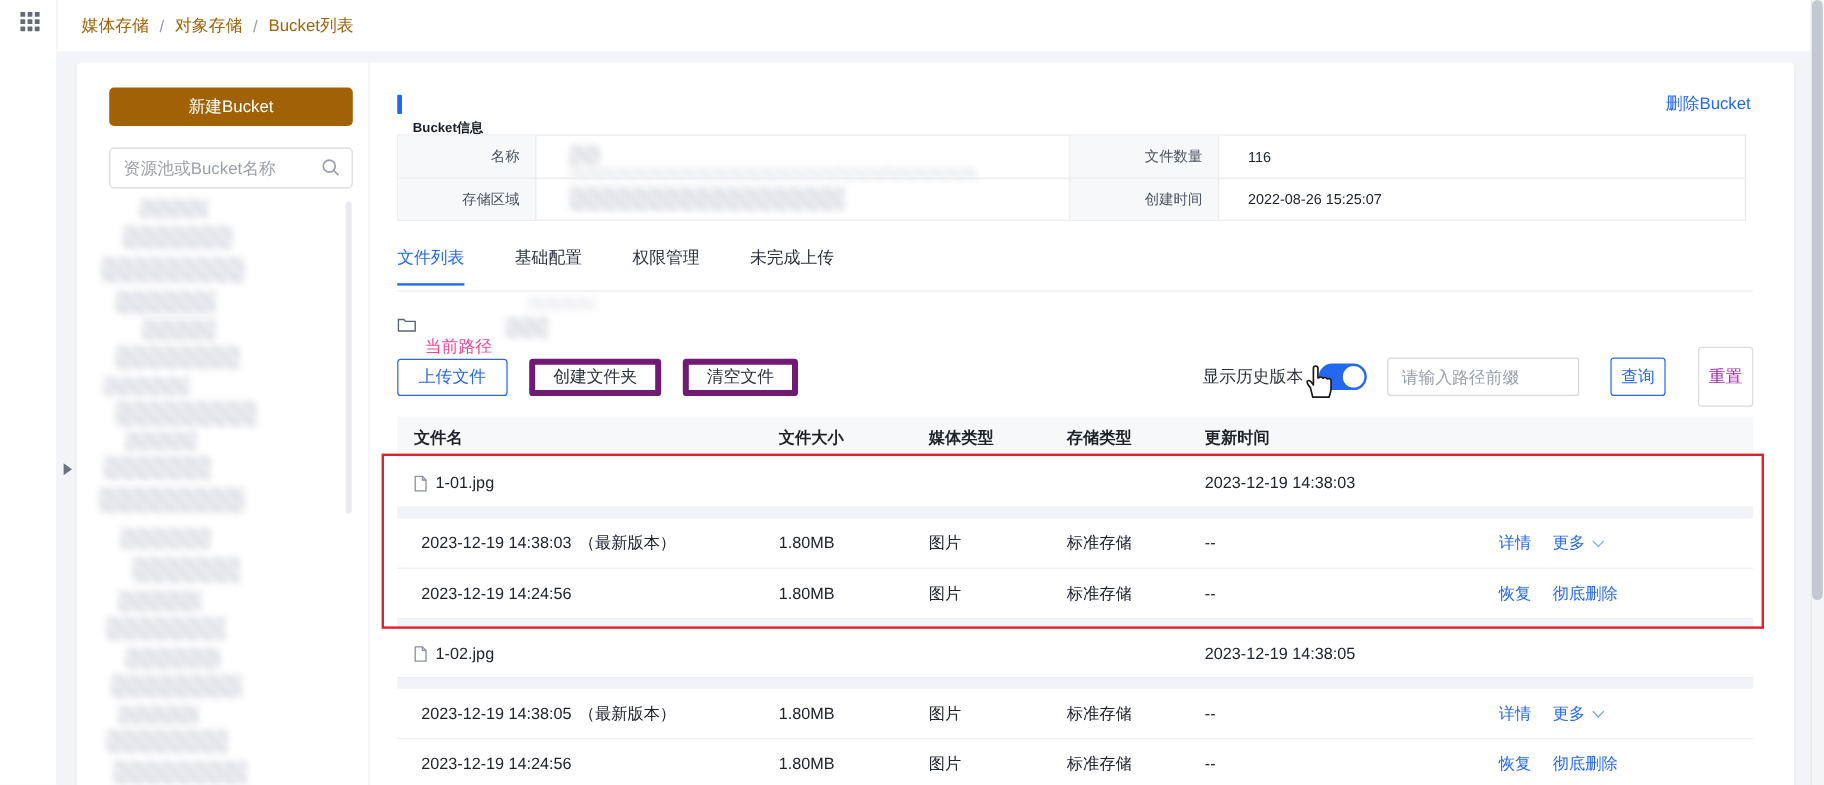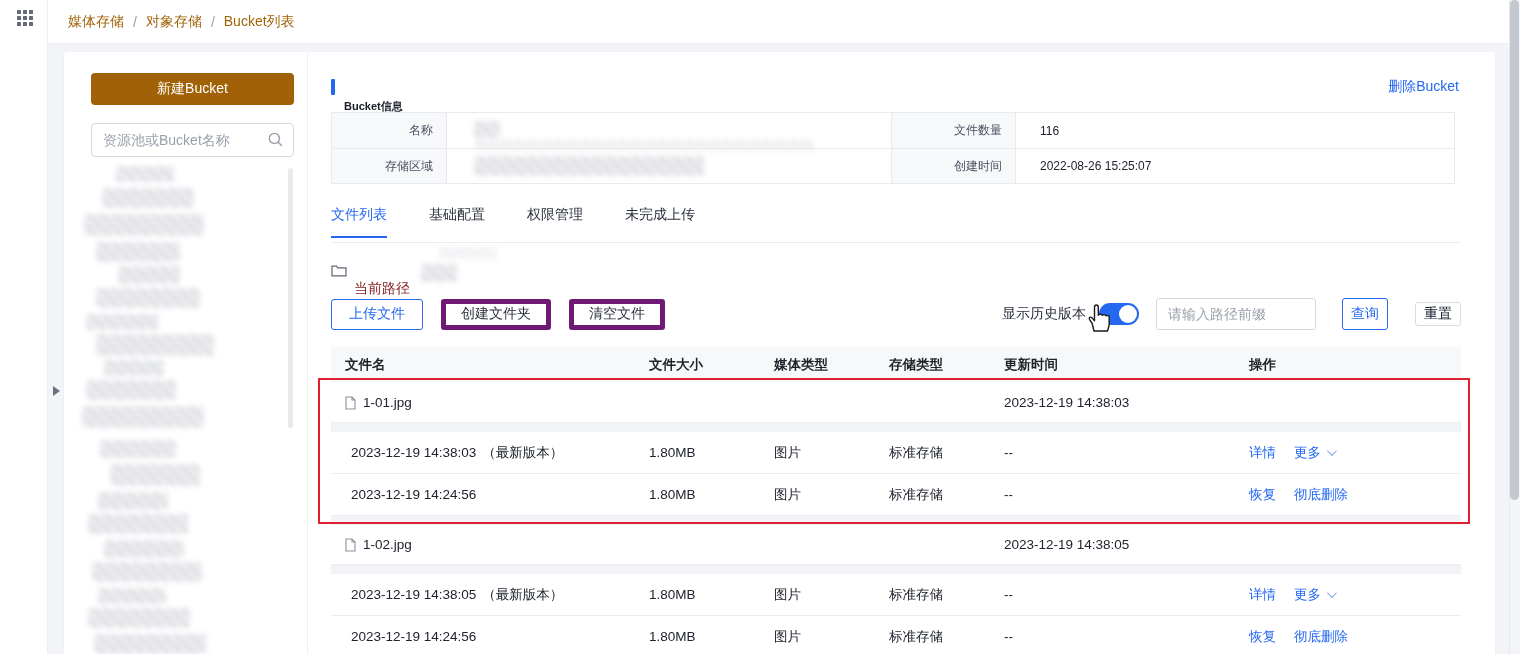--- a/index.html
+++ b/index.html
@@ -45,34 +45,34 @@
   .i-value { color:#20242e; padding-left:24px; position:relative; }
   .i-sep { border-right:1px solid #e8eaed; }
   .row2 { border-top:1px solid #e8eaed; }
 
   .tabs { display:flex; margin-top:22px; border-bottom:1px solid #e9ebef; height:37px; align-items:flex-start; }
   .tab { font-size:14px; color:#2b313d; margin-right:42px; padding-bottom:13px; cursor:pointer; position:relative; }
   .tab.active { color:#2468f2; }
   .tab.active::after { content:""; position:absolute; left:0; right:0; bottom:-1px; height:2px; background:#2468f2; }
 
   .path-row { display:flex; align-items:center; margin-top:18px; height:22px; }
-  .path-label { margin-left:7px; font-size:14px; color:#7f1d1d;margin-top:33px; }
+  .path-label { margin-left:7px; font-size:14px; color:#ec4899;margin-top:33px; }
 
   .toolbar { display:flex; align-items:center; margin-top:15px; height:32px; position:relative; }
   .btn { height:31px; border-radius:3px; background:#fff; font-size:14px; cursor:pointer; font-family:inherit; }
   .btn-outline-primary { border:1px solid #2468f2; color:#2468f2; width:92px; }
   .btn-plain { border:5px solid #701a75; color:#2b313d; padding:0 15px; margin-left:18px; }
   .toolbar-right { margin-left:auto; display:flex; align-items:center; }
   .toggle-label { font-size:14px; color:#2b313d; margin-right:13px; }
   .switch { width:40px; height:22px; border-radius:11px; background:#2468f2; position:relative; cursor:pointer; }
   .switch .knob { position:absolute; right:2px; top:2px; width:18px; height:18px; border-radius:50%; background:#fff; }
   .prefix-input { margin-left:17px; width:160px; height:32px; border:1px solid #d4d7dc; border-radius:3px; padding:0 11px; font-size:14px; font-family:inherit; outline:none; color:#333; }
   .prefix-input::placeholder { color:#9aa0ab; }
   .q-btn { margin-left:26px; width:46px; height:32px; border:1px solid #2468f2; color:#2468f2; }
-  .r-btn { margin-left:27px; width:46px; height:24px; border:1px solid #d9dce0; color:#0f172a; }
+  .r-btn { margin-left:27px; width:46px; height:50px; border:1px solid #d9dce0; color:#a21caf; }
 
   
   .file-table { margin-top:17px; width:1130px; }
   .cols { display:grid; grid-template-columns:304px 125px 115px 115px 245px 1fr; align-items:center; }
   .thead { background:#f7f8fa; height:36px; font-weight:bold; font-size:13.5px; color:#1f2329; }
   .thead > div, .trow > div { padding-left:14px; }
   .trow { height:40px; border-bottom:1px solid #ebedf0; font-size:13.5px; color:#20242e; }
   .vrow { height:42px; border-bottom:1px solid #ebedf0; font-size:13.5px; color:#20242e; }
   .vrow > div { padding-left:14px; }
   .vrow .vtime { padding-left:20px; }
@@ -215,21 +215,20 @@
       </div>
     </div>
 
     <div class="file-table">
       <div class="cols thead">
         <div>文件名</div>
         <div>文件大小</div>
         <div>媒体类型</div>
         <div>存储类型</div>
         <div>更新时间</div>
-        <div>操作</div>
       </div>
 
       <div class="cols trow">
         <div class="fname">
           <svg width="11" height="14" viewBox="0 0 11 14">
               <path d="M1 1 h6 l3 3 v9 H1 z" fill="none" stroke="#8a909c" stroke-width="1.1"></path>
               <path d="M7 1 v3 h3" fill="none" stroke="#8a909c" stroke-width="1.1"></path>
             </svg>
           <span>1-01.jpg</span>
         </div>

